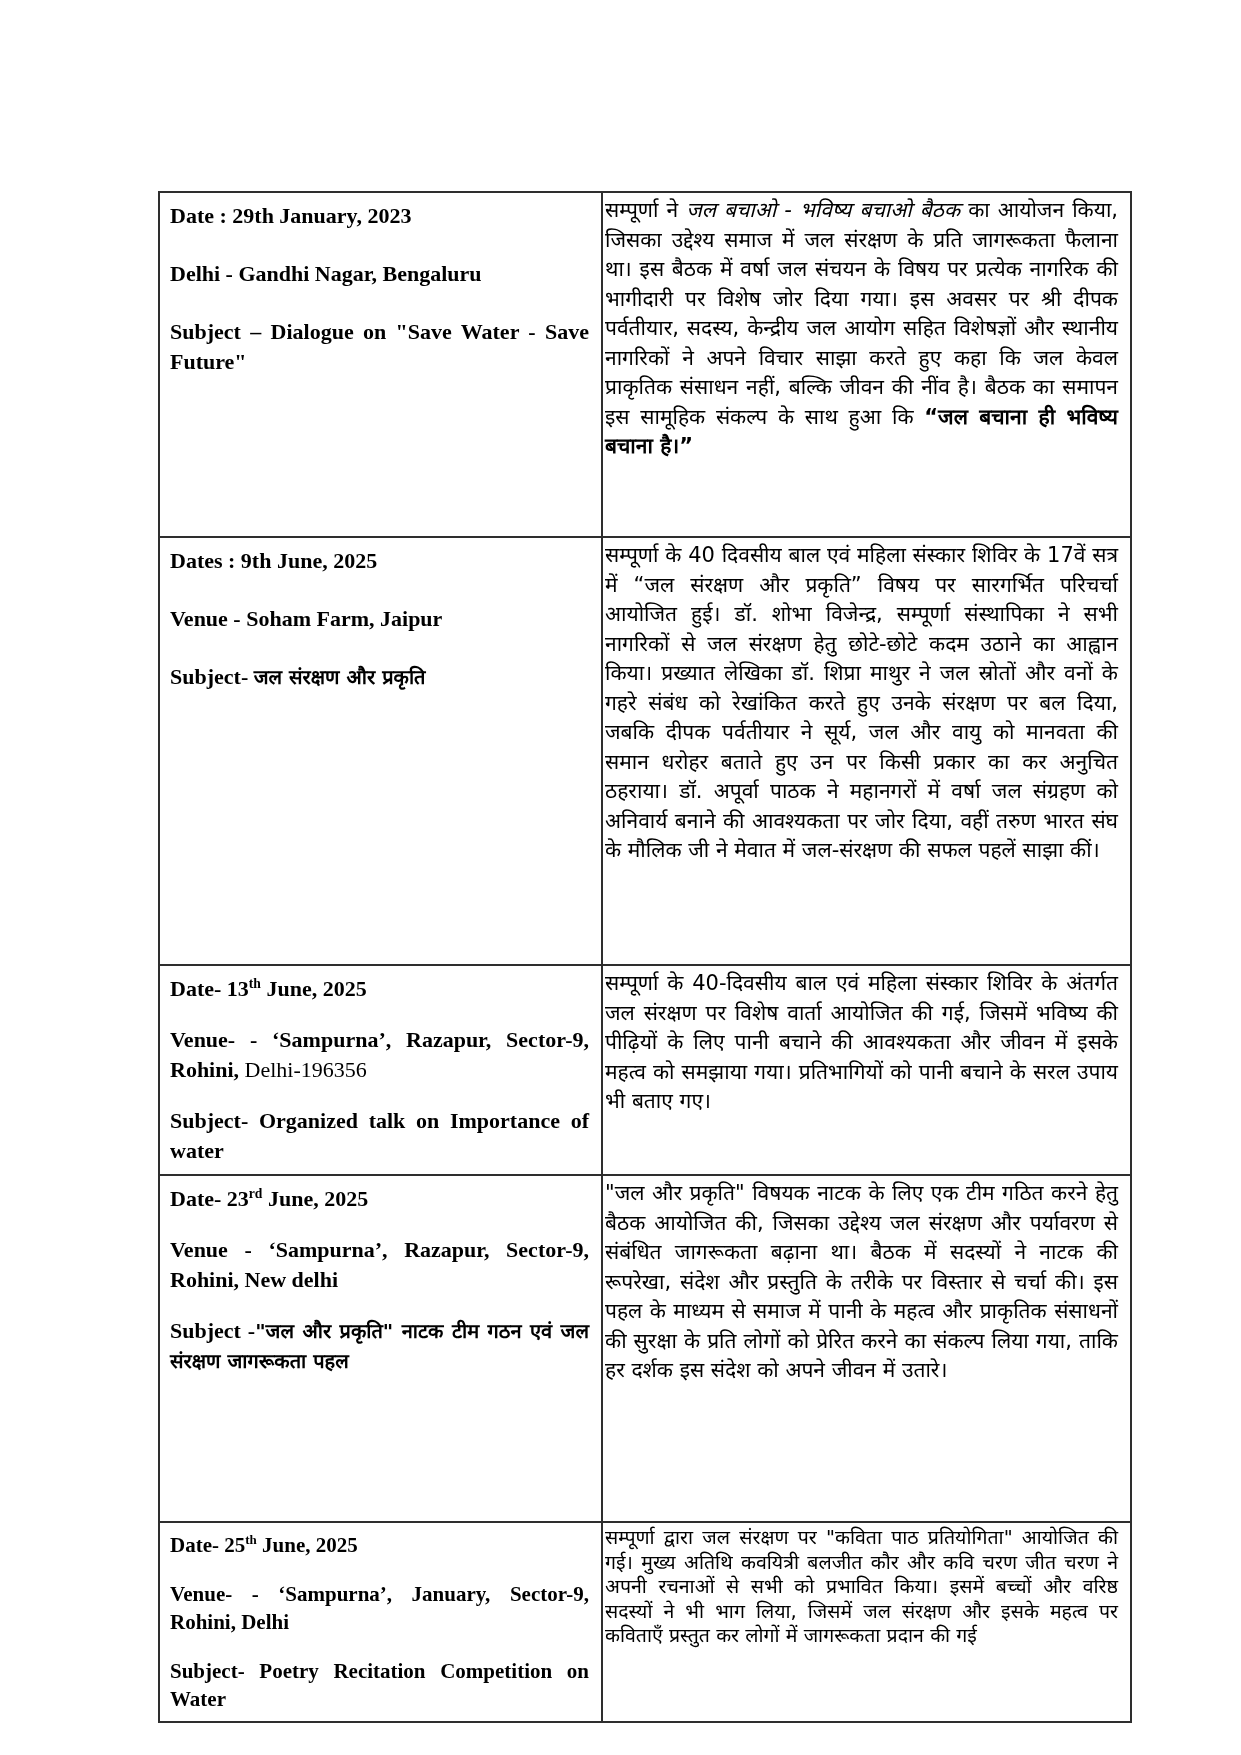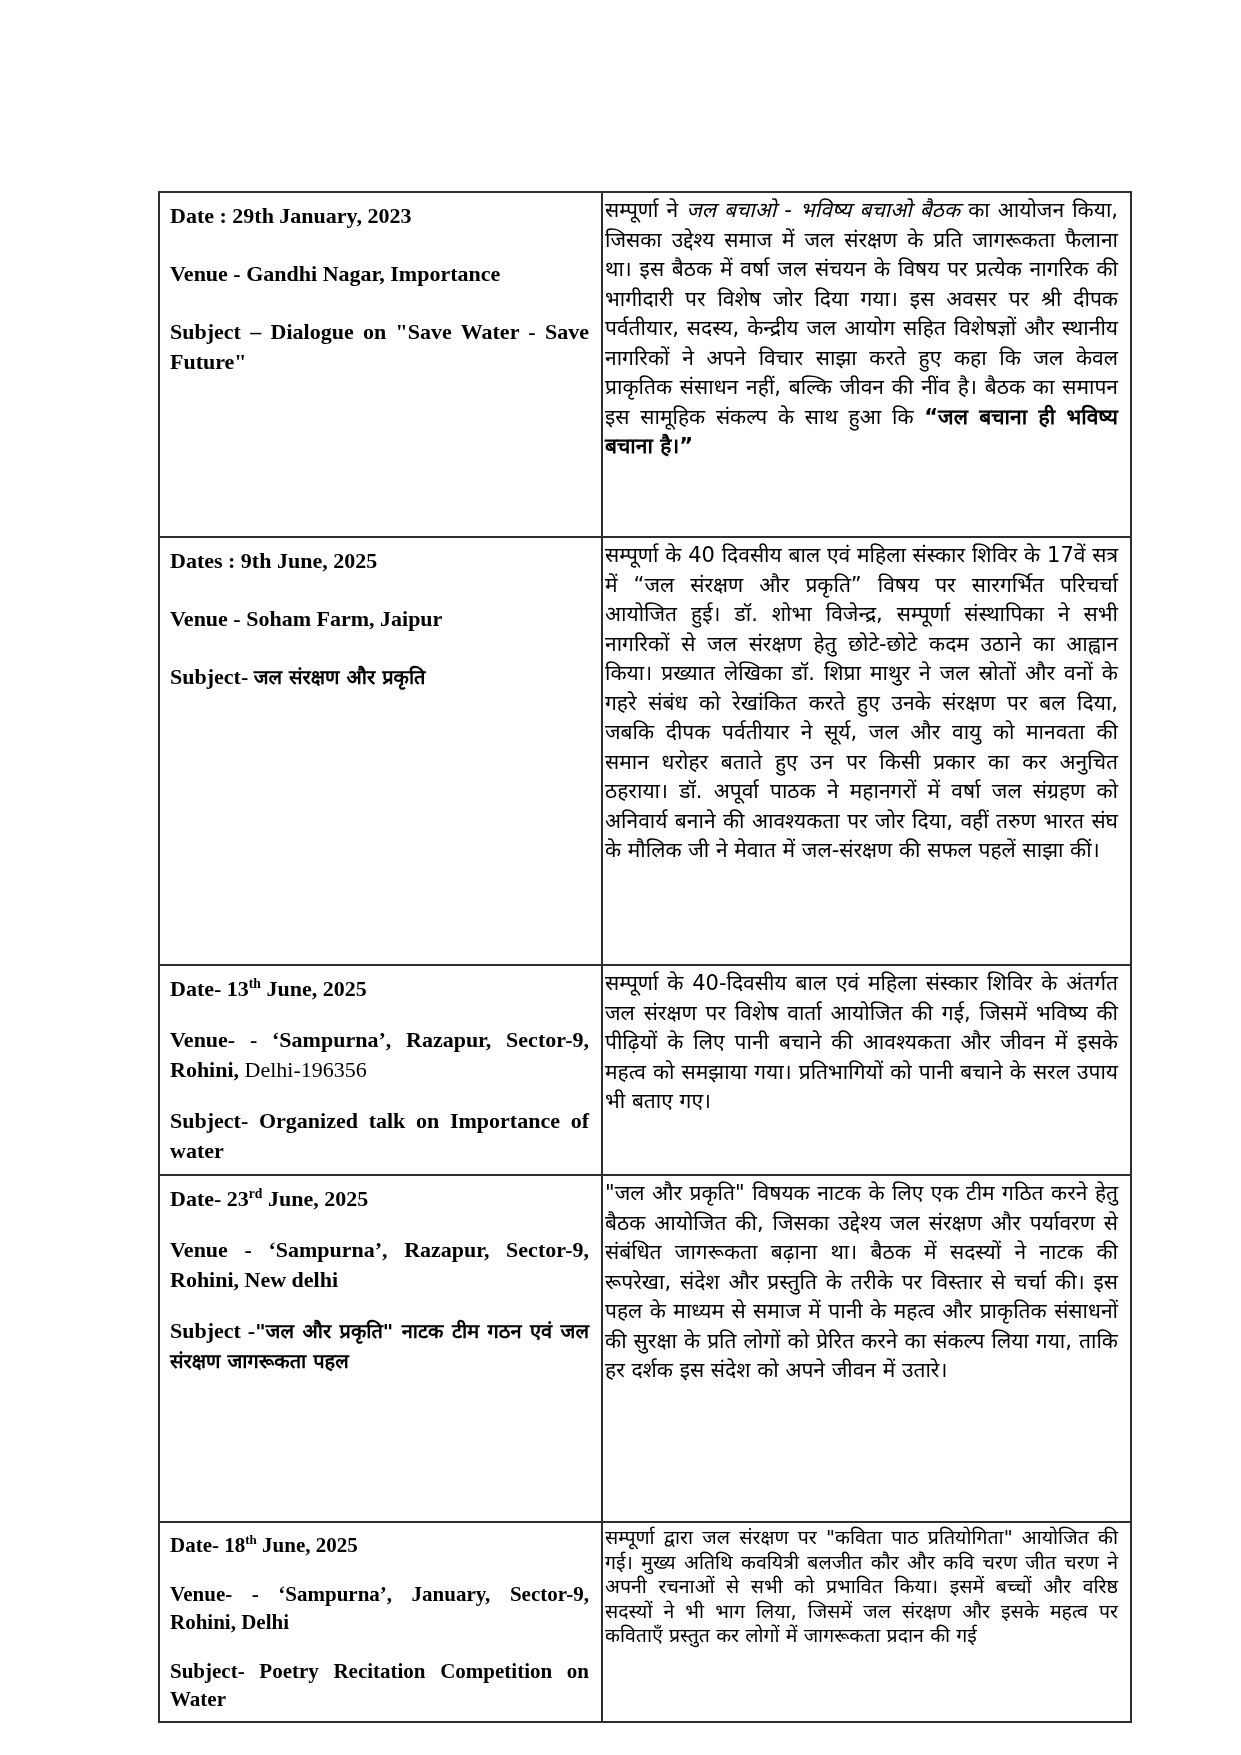--- a/index.html
+++ b/index.html
@@ -92,21 +92,21 @@
 </head>
 <body>
 
 <div class="page">
   <table class="events-table">
     <tbody>
 
       <tr class="row-1">
         <td class="meta-cell">
           <p><span class="run-n">Date : 29th January, 2023</span></p>
-          <p><span class="run-n">Venue - Gandhi Nagar, Importance</span></p>
+          <p><span class="run-n">Delhi - Gandhi Nagar, Bengaluru</span></p>
           <p><span class="run-n">Subject – Dialogue on "Save Water - Save Future"</span></p>
         </td>
         <td class="desc-cell">
           <p class="desc"><span class="run-n">सम्पूर्णा ने </span><span class="run-i">जल बचाओ -  भविष्य बचाओ बैठक</span><span class="run-n">  का आयोजन किया, जिसका उद्देश्य समाज में जल संरक्षण के प्रति जागरूकता फैलाना था। इस बैठक में वर्षा जल संचयन के विषय पर प्रत्येक नागरिक की भागीदारी पर विशेष जोर दिया गया। इस अवसर पर श्री दीपक पर्वतीयार, सदस्य, केन्द्रीय जल आयोग सहित विशेषज्ञों और स्थानीय नागरिकों ने अपने विचार साझा करते हुए कहा कि जल केवल प्राकृतिक संसाधन नहीं, बल्कि जीवन की नींव है। बैठक का समापन इस सामूहिक संकल्प के साथ हुआ कि </span><span class="run-b">“जल बचाना ही भविष्य बचाना है।”</span></p>
         </td>
       </tr>
 
       <tr class="row-2">
         <td class="meta-cell">
           <p><span class="run-n">Dates : 9th June, 2025</span></p>
@@ -135,21 +135,21 @@
           <p><span class="run-n">Venue - ‘Sampurna’, Razapur, Sector-9, Rohini, New delhi</span></p>
           <p><span class="run-n">Subject -</span><span class="run-dev">"जल और प्रकृति" नाटक टीम गठन एवं जल संरक्षण जागरूकता पहल</span></p>
         </td>
         <td class="desc-cell">
           <p class="desc"><span class="run-n">"जल और प्रकृति" विषयक नाटक के लिए एक टीम गठित करने हेतु बैठक आयोजित की, जिसका उद्देश्य जल संरक्षण और पर्यावरण से संबंधित  जागरूकता बढ़ाना था। बैठक में सदस्यों ने नाटक की रूपरेखा, संदेश और प्रस्तुति के तरीके पर विस्तार से चर्चा की। इस पहल के माध्यम से समाज में पानी के महत्व और प्राकृतिक संसाधनों की सुरक्षा के प्रति लोगों को प्रेरित करने का संकल्प लिया गया, ताकि हर दर्शक इस संदेश को अपने जीवन में उतारे।</span></p>
         </td>
       </tr>
 
       <tr class="row-5 tight">
         <td class="meta-cell compact">
-          <p><span class="run-n">Date- 18</span><span class="run-sup">th</span><span class="run-n"> June, 2025</span></p>
+          <p><span class="run-n">Date- 25</span><span class="run-sup">th</span><span class="run-n"> June, 2025</span></p>
           <p><span class="run-n">Venue- - ‘Sampurna’, January, Sector-9, Rohini, Delhi</span></p>
           <p><span class="run-n">Subject- Poetry Recitation Competition on Water</span></p>
         </td>
         <td class="desc-cell">
           <p class="desc"><span class="run-n">सम्पूर्णा द्वारा जल संरक्षण पर "कविता पाठ प्रतियोगिता" आयोजित की गई। मुख्य अतिथि कवयित्री बलजीत कौर और कवि चरण जीत चरण ने अपनी रचनाओं से सभी को प्रभावित किया। इसमें बच्चों और वरिष्ठ सदस्यों ने भी भाग लिया, जिसमें जल संरक्षण और इसके महत्व पर कविताएँ प्रस्तुत कर लोगों में जागरूकता प्रदान की गई</span></p>
         </td>
       </tr>
 
     </tbody>
   </table>

